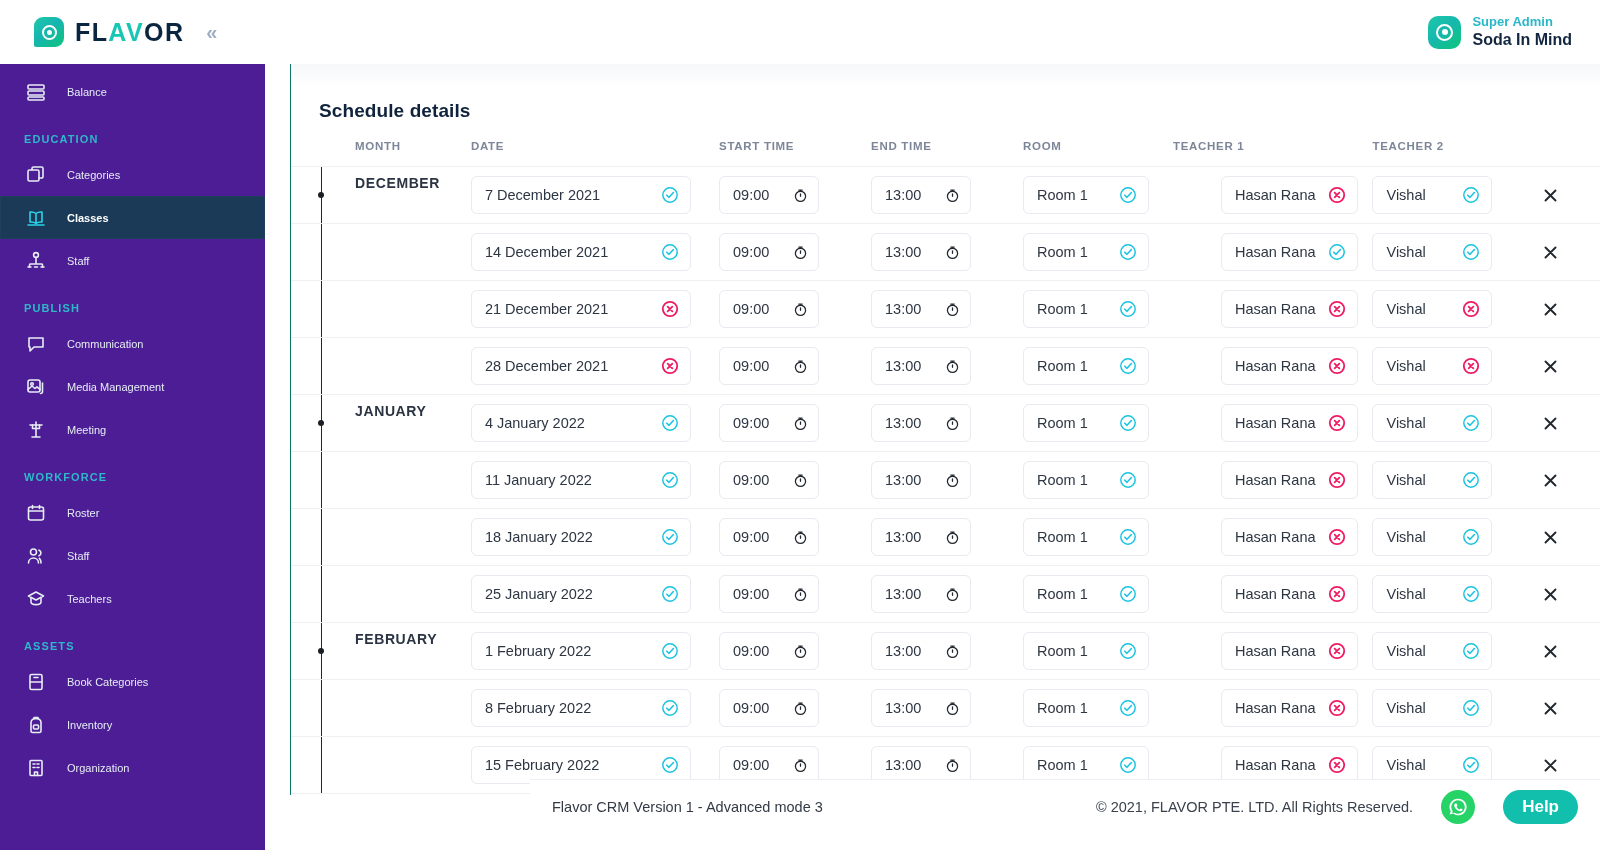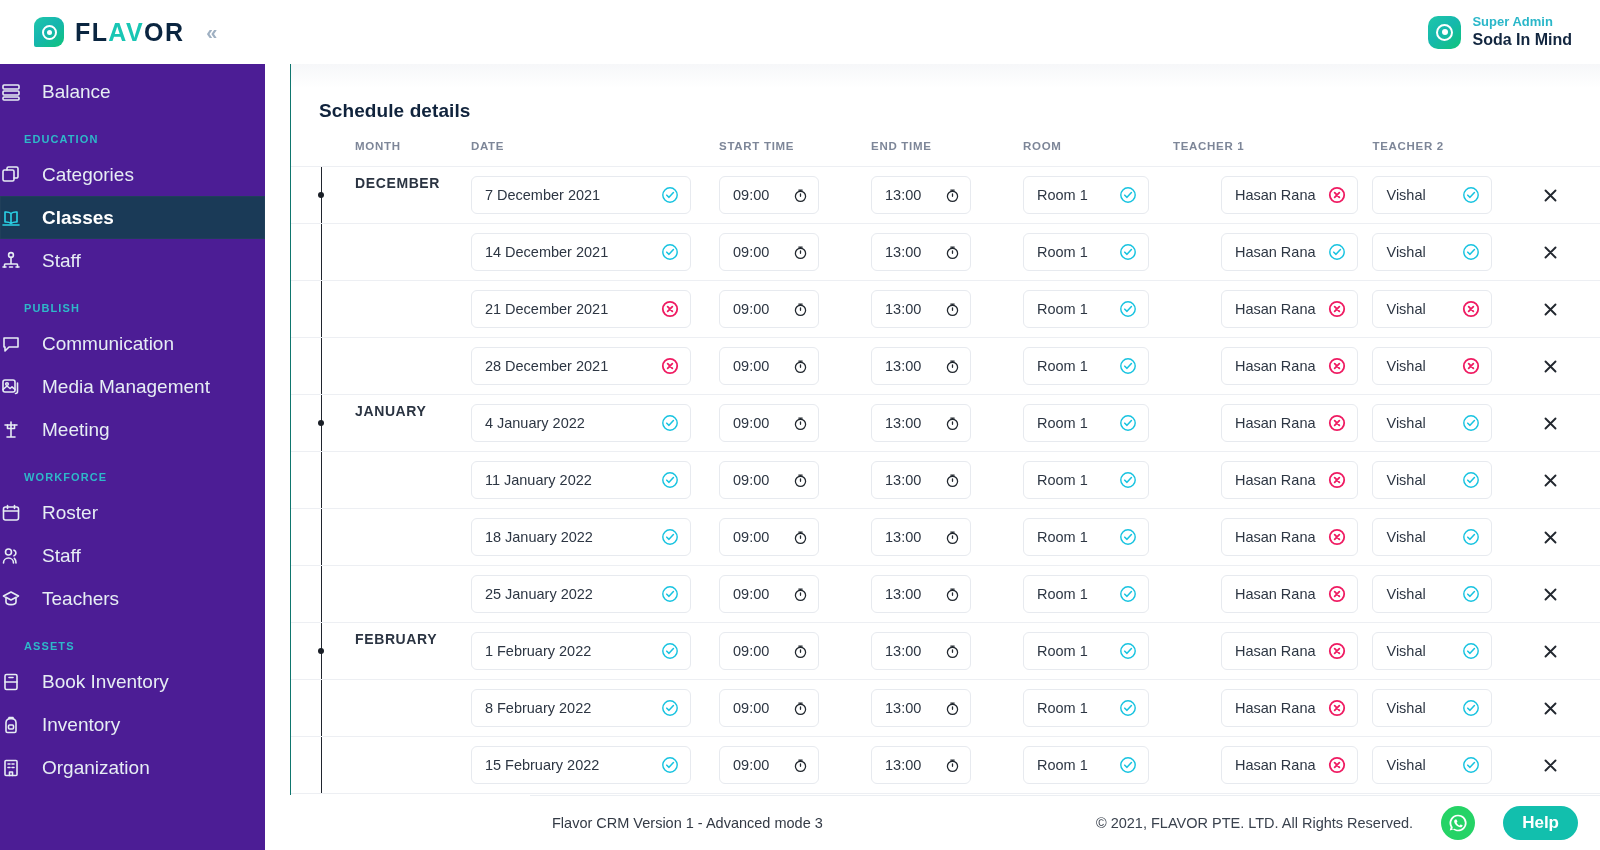--- a/index.html
+++ b/index.html
@@ -43,22 +43,22 @@
     cursor: pointer; user-select: none; font-weight: 700;
   }
 
   .nav { padding-top: 6px; }
   .nav-section {
     color: #2eb8c9; font-size: 11px; font-weight: 700;
     letter-spacing: 1.1px; padding: 20px 0 8px 24px; text-transform: uppercase;
   }
   .nav-item {
     display: flex; align-items: center; gap: 20px;
-    height: 43px; cursor: pointer;
-    color: #e6edf4; font-size: 19px;
+    height: 43px; padding-left: 25px; cursor: pointer;
+    color: #e6edf4; font-size: 11px;
   }
   .nav-item .ico { width: 22px; height: 22px; flex: 0 0 22px; display:flex; align-items:center; justify-content:center; }
   .nav-item .ico svg { display:block; }
   .nav-item.active {
     background: #1a3a57;
     box-shadow: inset 0 0 0 0.5px #26455f;
   }
   .nav-item.active .lbl { font-weight: 700; color: #ffffff; }
   .nav-item.active .ico svg { stroke: #2ad4e8; }
 
@@ -142,21 +142,21 @@
   .status { width: 18px; height: 18px; flex: 0 0 18px; display: block; }
   .icon-clock { width: 17px; height: 17px; flex: 0 0 17px; display: block; }
 
   .del-btn {
     width: 26px; height: 26px; display: flex; align-items: center; justify-content: center;
     cursor: pointer; color: #22272f;
   }
 
   
   .footer {
-    position: absolute; left: 265px; right: 0; bottom: 0; height: 55px;
+    position: absolute; left: 265px; right: 0; bottom: 16px; height: 55px;
     background: #ffffff; border-top: 1px solid #eceff3;
     display: flex; align-items: center; justify-content: space-between;
     padding: 0 22px 0 22px; z-index: 6;
   }
   .footer-left { font-size: 14.5px; color: #333a45; }
   .footer-right { display: flex; align-items: center; gap: 28px; justify-content: space-between; }
   .copyright { font-size: 14.5px; color: #3a424e; }
   .wa-btn {
     width: 34px; height: 34px; border-radius: 50%;
     background: #25d366; display: flex; align-items: center; justify-content: center;
@@ -284,21 +284,21 @@
         </div>
         <div class="nav-section">ASSETS</div>
         <div class="nav-item">
           <span class="ico">
             <svg width="22" height="22" viewBox="0 0 22 22" stroke="#e6edf4" stroke-width="1.6" fill="none" stroke-linecap="round" stroke-linejoin="round">
               <rect x="5" y="3.5" width="12" height="15" rx="1.5"></rect>
               <path d="M5 11h12"></path>
               <path d="M9 6.5h4"></path>
             </svg>
           </span>
-          <span class="lbl">Book Inventory</span>
+          <span class="lbl">Book Categories</span>
         </div>
         <div class="nav-item">
           <span class="ico">
             <svg width="22" height="22" viewBox="0 0 22 22" stroke="#e6edf4" stroke-width="1.6" fill="none" stroke-linecap="round" stroke-linejoin="round">
               <path d="M6 8.5A4 4 0 0 1 11 4.8a4 4 0 0 1 5 3.7V17a1.5 1.5 0 0 1-1.5 1.5h-7A1.5 1.5 0 0 1 6 17z"></path>
               <path d="M9 4.5V3.6h4v.9"></path>
               <rect x="8.5" y="11" width="5" height="4" rx="1"></rect>
             </svg>
           </span>
           <span class="lbl">Inventory</span>

